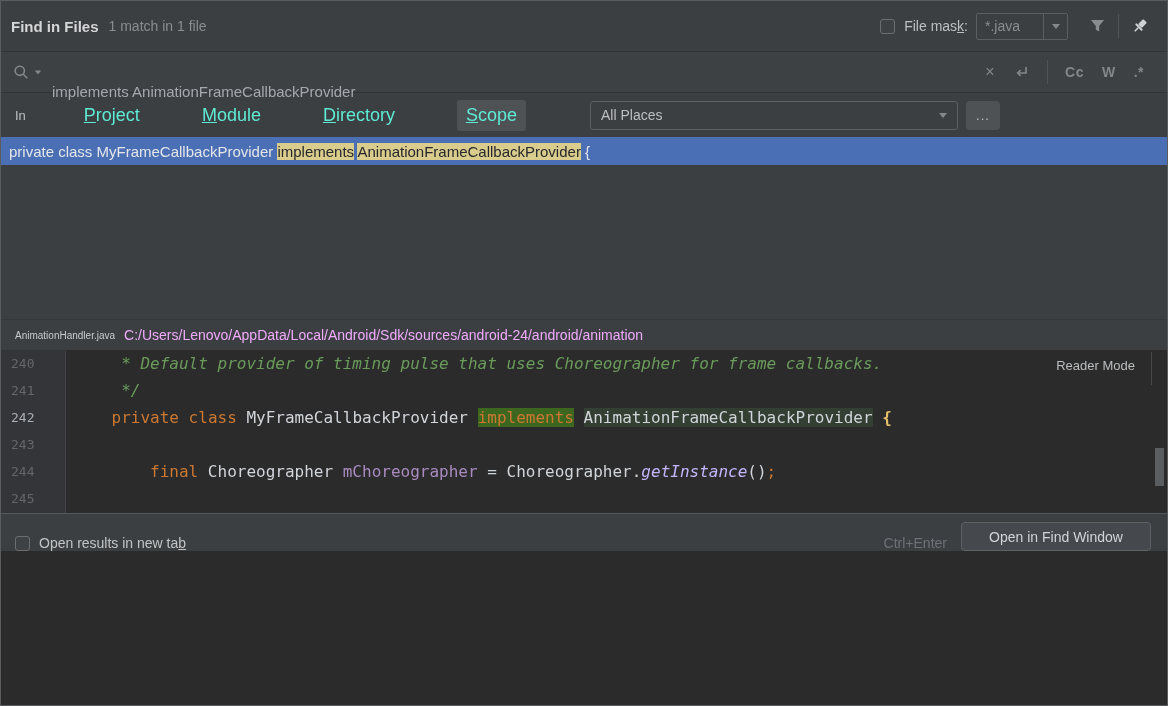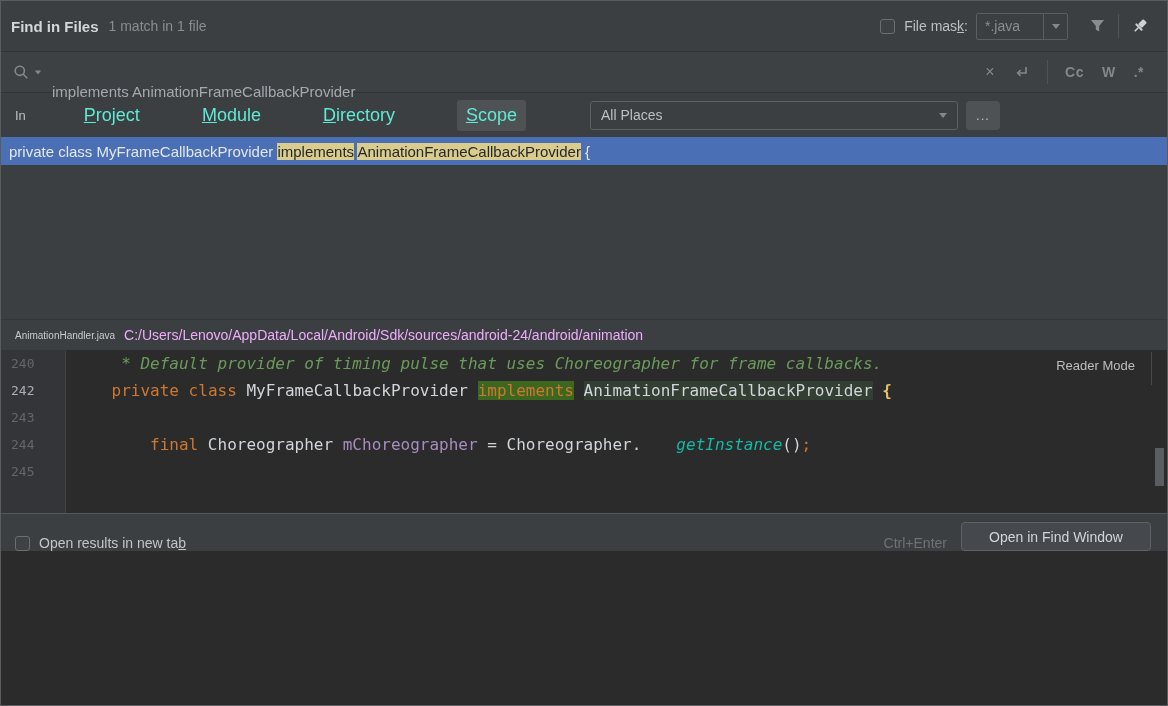--- a/index.html
+++ b/index.html
@@ -72,21 +72,21 @@
     background:#333538; border-right:1px solid #404244; }
   .code-line { position:relative; height:27px; line-height:27px; white-space:pre; font-size:16px; }
   .code-line .ln { position:absolute; left:0; top:0; width:64px; padding-left:10px;
     font-size:13px; color:#63676A; }
   .code-line.active .ln { color:#A9AFB5; }
   .code-line .code { display:block; margin-left:72px; color:#D1D4D9; }
   .code-line .cmt { color:#6A9B5B; font-style:italic; }
   .code-line .kw  { color:#CC7832; }
   .code-line .pln { color:#D1D4D9; }
   .code-line .fld { color:#A98BC0; }
-  .code-line .mth { color:#14b8a6; font-style:italic;margin-left:35px; }
+  .code-line .mth { color:#c4b5fd; font-style:italic; }
   .code-line .brc { color:#E8BF6A; font-weight:bold; }
   .code-line .hl1 { background:#3D661F; }
   .code-line .hl2 { background:#333F33; }
   .reader-mode { position:absolute; top:6px; right:26px; font-size:13px; color:#BBBDBF;
     font-family:"Liberation Sans", sans-serif; padding:2px 6px; }
   .reader-sep { position:absolute; top:2px; right:15px; width:1px; height:33px; background:#45474A; }
   .code-scrollbar { position:absolute; right:3px; top:98px; width:9px; height:38px; background:#5A5E61; }
 
   
   .footer { height:38px; flex:0 0 38px; border-top:1px solid #55585A; display:flex; align-items:flex-end;
@@ -179,20 +179,21 @@
   <div class="results-empty"></div>
 
   <div class="preview-header">
     <span class="pv-file">AnimationHandler.java</span>
     <span class="pv-path">C:/Users/Lenovo/AppData/Local/Android/Sdk/sources/android-24/android/animation</span>
   </div>
 
   <div class="preview-code">
     <div id="code-lines">
         <div class="code-line"><span class="ln">240</span><span class="code"><span class="cmt">     * Default provider of timing pulse that uses Choreographer for frame callbacks.</span></span></div>
+        <div class="code-line"><span class="ln">241</span><span class="code"><span class="cmt">     */</span></span></div>
         <div class="code-line active"><span class="ln">242</span><span class="code"><span class="pln">    </span><span class="kw">private</span><span class="pln"> </span><span class="kw">class</span><span class="pln"> </span><span class="pln">MyFrameCallbackProvider</span><span class="pln"> </span><span class="kw hl1">implements</span><span class="pln"> </span><span class="pln hl2">AnimationFrameCallbackProvider</span><span class="pln"> </span><span class="brc">{</span></span></div>
         <div class="code-line"><span class="ln">243</span><span class="code"></span></div>
         <div class="code-line"><span class="ln">244</span><span class="code"><span class="pln">        </span><span class="kw">final</span><span class="pln"> Choreographer </span><span class="fld">mChoreographer</span><span class="pln"> = Choreographer.</span><span class="mth">getInstance</span><span class="pln">()</span><span class="kw">;</span></span></div>
         <div class="code-line"><span class="ln">245</span><span class="code"></span></div>
       </div>
     <span class="reader-mode">Reader Mode</span>
     <span class="reader-sep"></span>
     <span class="code-scrollbar"></span>
   </div>
 

